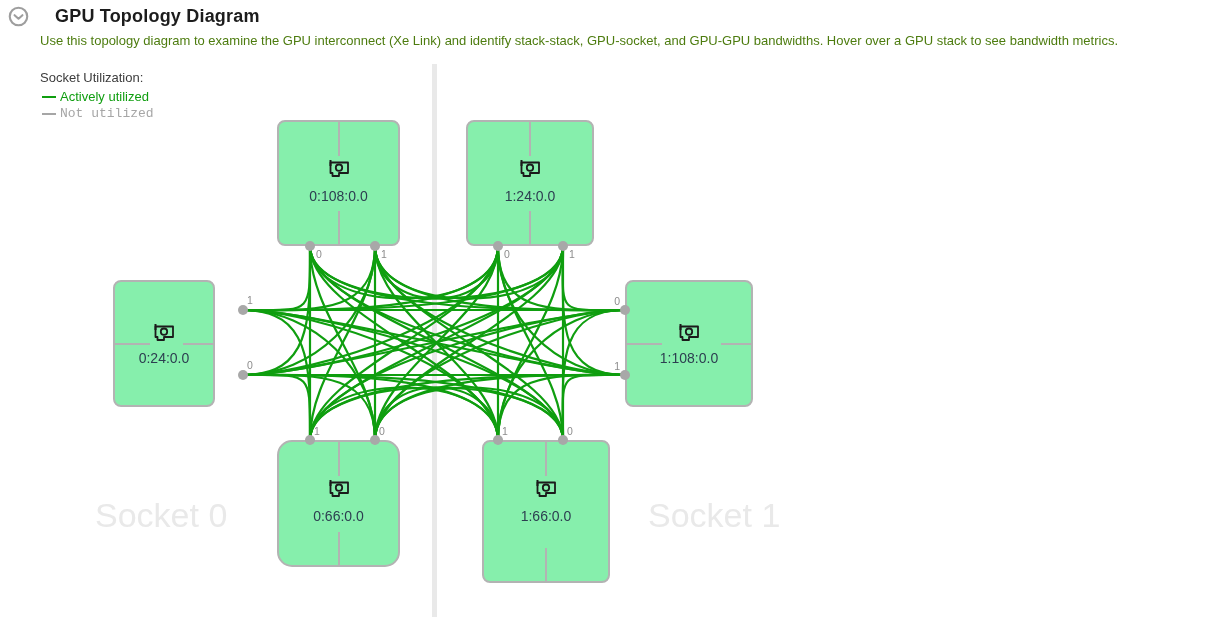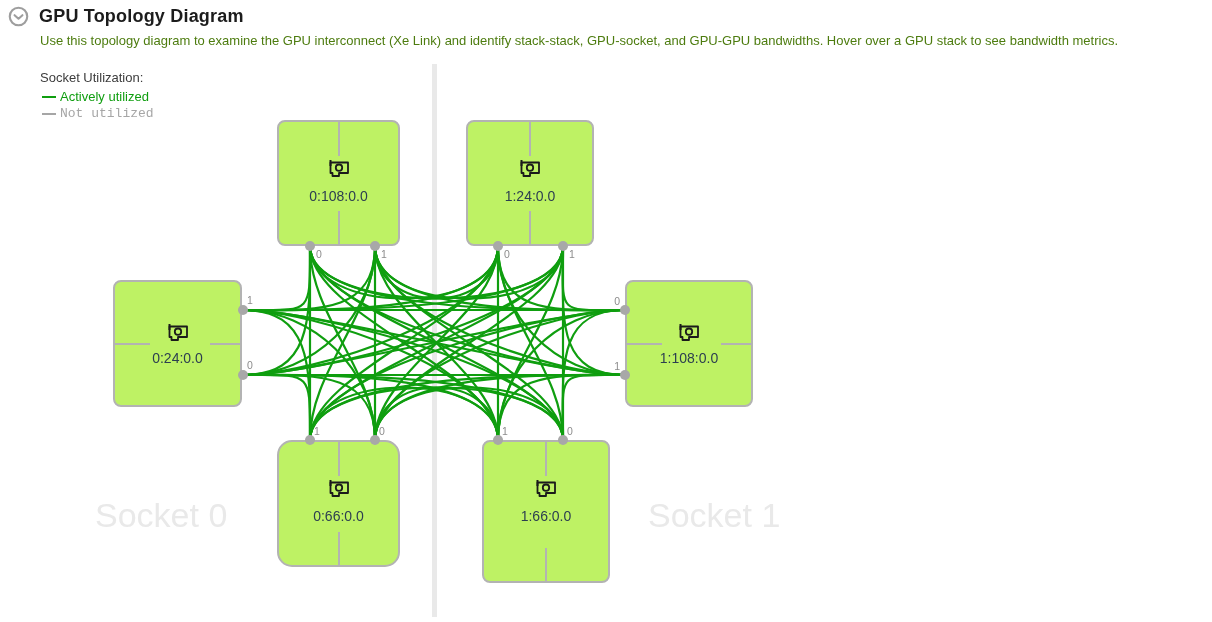--- a/index.html
+++ b/index.html
@@ -2,44 +2,44 @@
 <html><head>
 <meta charset="utf-8">
 <style>
   html,body{margin:0;padding:0;}
   body{
     width:1212px;height:622px;position:relative;overflow:hidden;
     background:#ffffff;font-family:"Liberation Sans", sans-serif;
     -webkit-font-smoothing:antialiased;
   }
   
-  .header{position:absolute;left:8px;top:6px;display:flex;align-items:center;gap:10px;}
+  .header{position:absolute;left:8px;top:6px;display:flex;align-items:center;gap:26px;}
   .collapse-icon{width:21px;height:21px;flex:0 0 auto;}
   .page-title{font-size:18px;font-weight:bold;color:#1c1c1c;letter-spacing:.2px;}
   .description{position:absolute;left:40px;top:33px;font-size:13px;color:#4d7c0f;width:1170px;}
   
   .legend{position:absolute;left:40px;top:70px;z-index:6;font-size:13px;}
   .legend-title{color:#3c3c3c;margin-bottom:3px;}
   .legend-row{display:flex;align-items:center;gap:4px;height:17px;}
   .legend-dash{display:inline-block;width:14px;height:0;border-top:2.5px solid;margin-left:2px;}
   
   .watermark{position:absolute;font-size:34px;color:#e9e9e9;z-index:0;user-select:none;}
   .wm-s0{left:95px;top:496px;}
   .wm-s1{left:648px;top:496px;}
   .center-divider{position:absolute;left:432px;top:64px;width:5px;height:553px;background:#e9e9e9;z-index:1;}
   #links-svg{position:absolute;left:0;top:0;z-index:2;pointer-events:none;}
   #ports-svg{position:absolute;left:0;top:0;z-index:4;pointer-events:none;}
   
   .gpu-box{
-    position:absolute;background:#bef264;border:2px solid #b3b3b3;border-radius:8px;
+    position:absolute;background:#86efac;border:2px solid #b3b3b3;border-radius:8px;
     box-sizing:border-box;z-index:3;
   }
   .box-A{left:277px;top:120px;width:123px;height:126px;}
   .box-B{left:466px;top:120px;width:128px;height:126px;}
-  .box-C{left:113px;top:280px;width:129px;height:127px;}
+  .box-C{left:113px;top:280px;width:102px;height:127px;}
   .box-D{left:625px;top:280px;width:128px;height:127px;}
   .box-E{left:277px;top:440px;width:123px;height:127px;border-radius:15px;}
   .box-F{left:482px;top:440px;width:128px;height:143px;}
   .seg{position:absolute;background:#b3b3b3;}
   .vseg1{left:calc(50% - 1px);top:0;width:2px;height:34px;}
   .vseg2{left:calc(50% - 1px);bottom:0;width:2px;height:33px;}
   .hseg1{top:calc(50% - 1px);left:0;height:2px;width:35px;}
   .hseg2{top:calc(50% - 1px);right:0;height:2px;width:30px;}
   .gpu-icon{position:absolute;left:50%;transform:translateX(-50%);top:36px;width:26px;height:22px;}
   .hdiv .gpu-icon{top:40px;}

